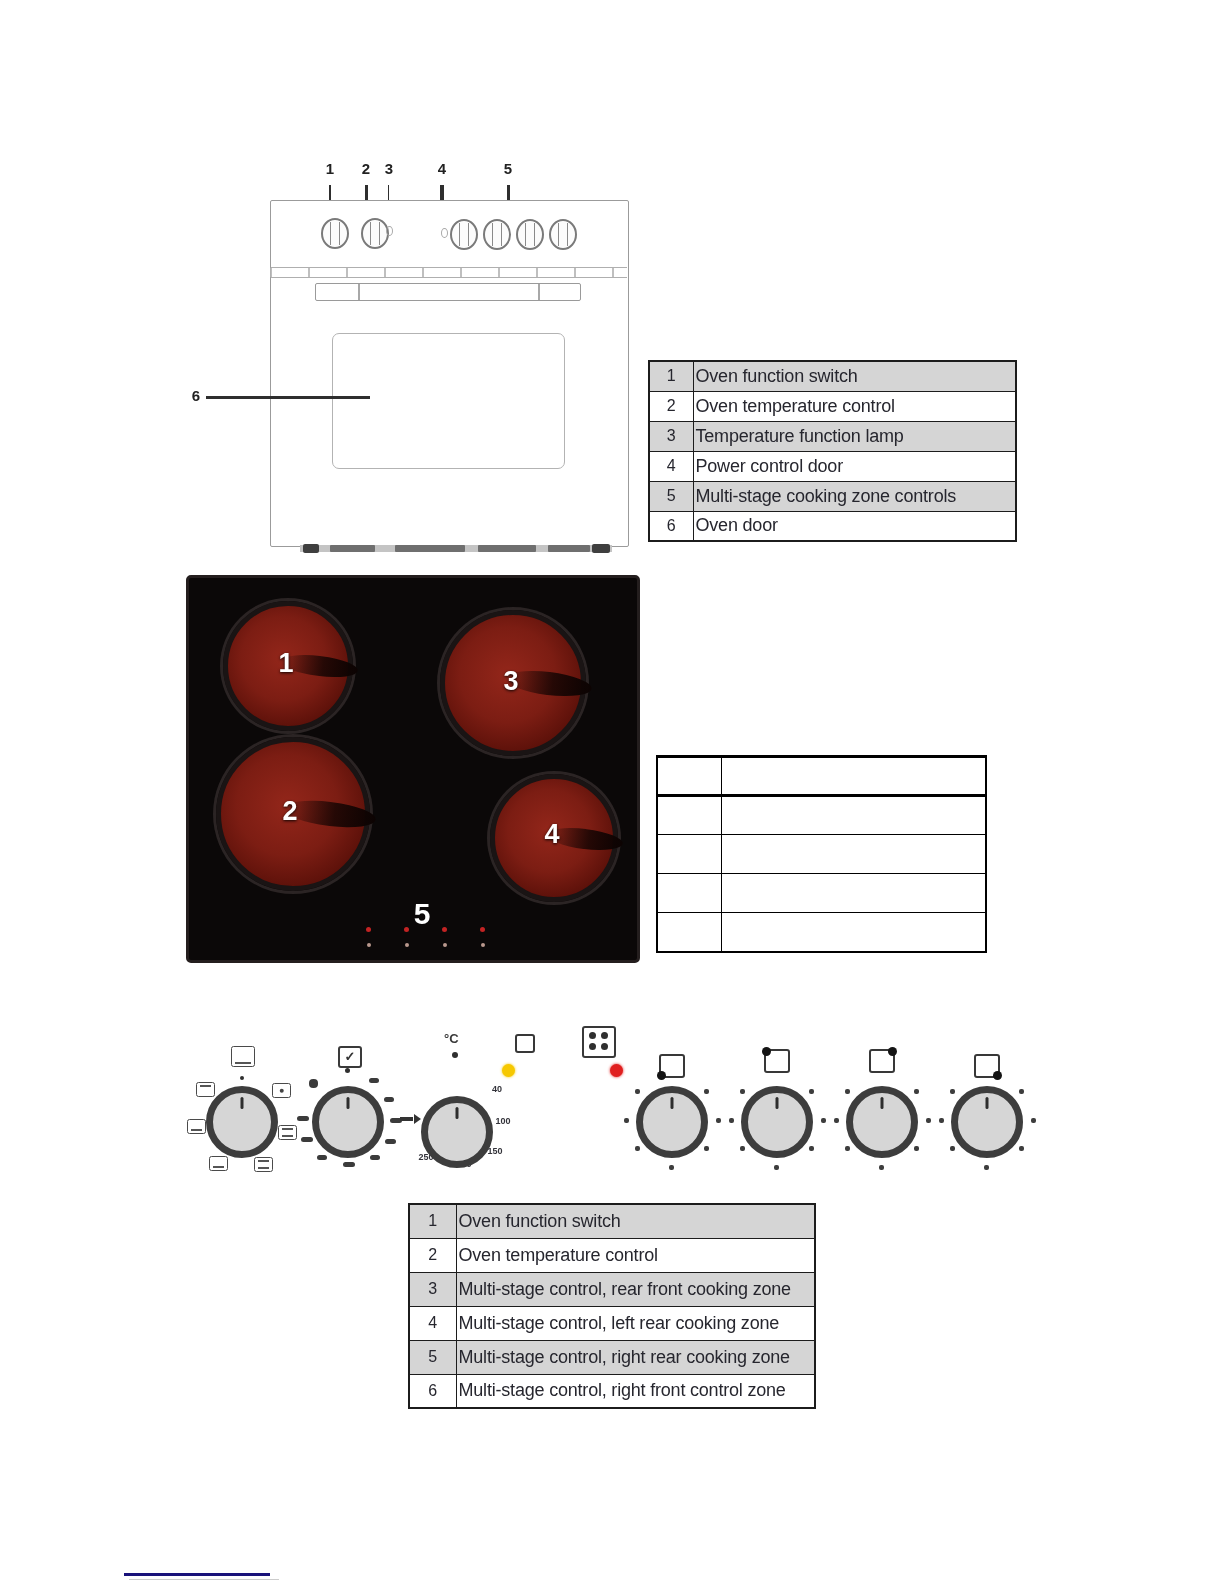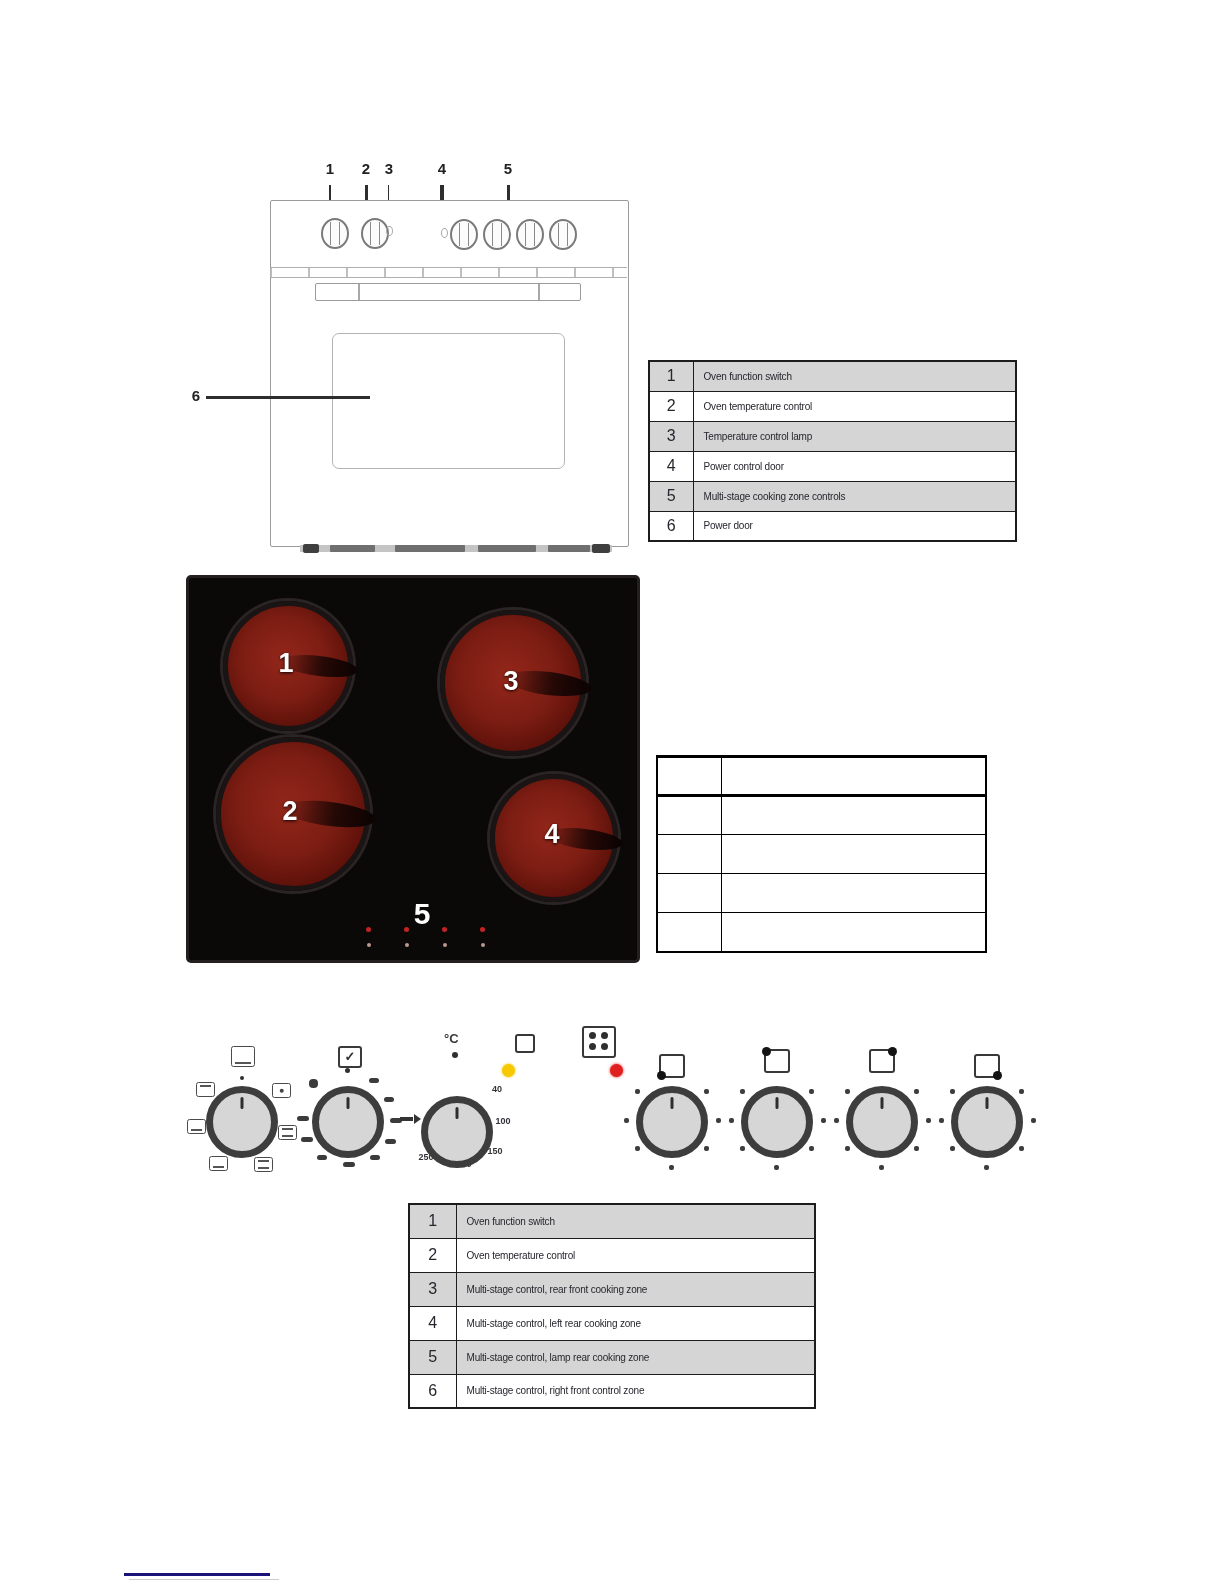--- a/index.html
+++ b/index.html
@@ -4,21 +4,21 @@
 <style>
   html,body{margin:0;padding:0;background:#ffffff;}
   .page{position:relative;width:1224px;height:1584px;background:#ffffff;overflow:hidden;
         font-family:"Liberation Sans",sans-serif;}
 
   
   table.parts{position:absolute;border-collapse:collapse;table-layout:fixed;
               border:2px solid #1c1c1c;}
   table.parts td{border:1.7px solid #1c1c1c;color:#26262e;overflow:hidden;white-space:nowrap;}
   table.parts td.num{text-align:center;font-size:16px;}
-  table.parts td.lbl{padding-left:10px;font-size:10px;letter-spacing:-0.2px;}
+  table.parts td.lbl{padding-left:2px;font-size:18px;letter-spacing:-0.2px;}
   tr.shade td{background:#d5d5d5;}
   tr.plain td{background:#ffffff;}
 
   table.empty-parts{position:absolute;border-collapse:collapse;table-layout:fixed;
                     border:2px solid #000;border-top:3.5px solid #000;}
   table.empty-parts td{border:1.7px solid #000;background:#fff;}
   table.empty-parts tr.hdr td{border-bottom:3px solid #000;}
 
   
   .dline{position:absolute;background:#2e2e2e;}
@@ -154,33 +154,33 @@
       <tr class="shade" style="height:30px">
           <td class="num">1</td>
           <td class="lbl">Oven function switch</td>
         </tr>
       <tr class="plain" style="height:30px">
           <td class="num">2</td>
           <td class="lbl">Oven temperature control</td>
         </tr>
       <tr class="shade" style="height:30px">
           <td class="num">3</td>
-          <td class="lbl">Temperature control lamp</td>
+          <td class="lbl">Temperature function lamp</td>
         </tr>
       <tr class="plain" style="height:30px">
           <td class="num">4</td>
           <td class="lbl">Power control door</td>
         </tr>
       <tr class="shade" style="height:30px">
           <td class="num">5</td>
           <td class="lbl">Multi-stage cooking zone controls</td>
         </tr>
       <tr class="plain" style="height:30px">
           <td class="num">6</td>
-          <td class="lbl">Power door</td>
+          <td class="lbl">Oven door</td>
         </tr>
     </tbody>
   </table>
 
   <div class="hob">
     <div class="burner" style="left:34px;top:23px;width:120px;height:120px">
         <div class="swoosh"></div>
       </div>
     <div class="burner" style="left:251px;top:32px;width:136px;height:136px">
         <div class="swoosh"></div>
@@ -380,21 +380,21 @@
       <tr class="shade" style="height:34px">
           <td class="num">3</td>
           <td class="lbl">Multi-stage control, rear front cooking zone</td>
         </tr>
       <tr class="plain" style="height:34px">
           <td class="num">4</td>
           <td class="lbl">Multi-stage control, left rear cooking zone</td>
         </tr>
       <tr class="shade" style="height:34px">
           <td class="num">5</td>
-          <td class="lbl">Multi-stage control, lamp rear cooking zone</td>
+          <td class="lbl">Multi-stage control, right rear cooking zone</td>
         </tr>
       <tr class="plain" style="height:34px">
           <td class="num">6</td>
           <td class="lbl">Multi-stage control, right front control zone</td>
         </tr>
     </tbody>
   </table>
 
   <div class="footer-line"></div>
   <div class="footer-line2"></div>

